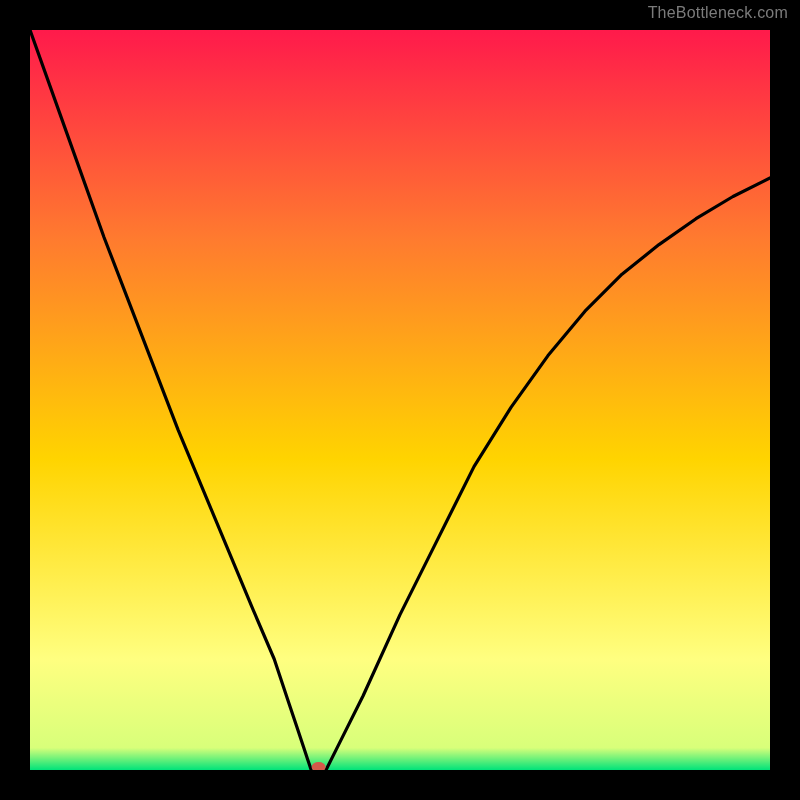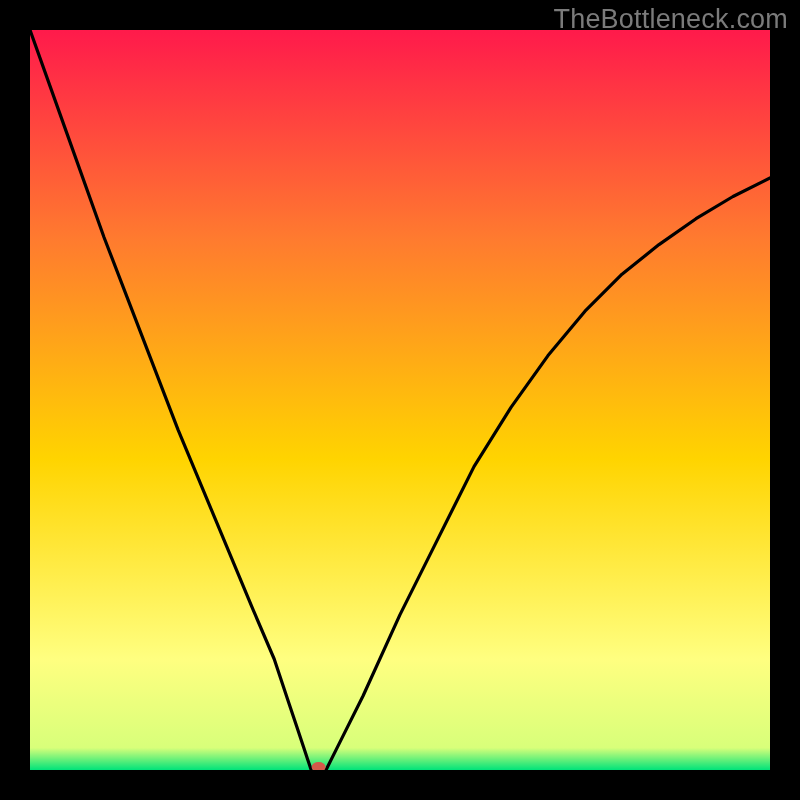--- a/index.html
+++ b/index.html
@@ -14,21 +14,21 @@
     position: relative;
     width: 800px;
     height: 800px;
     background: #000;
   }
   .watermark {
     position: absolute;
     top: 4px;
     right: 12px;
     color: #7b7b7b;
-    font-size: 27px;
+    font-size: 16px;
     font-weight: 500;
     z-index: 50;
     letter-spacing: 0.2px;
   }
   .plot-wrap {
     position: absolute;
     left: 30px;
     top: 30px;
     width: 740px;
     height: 740px;

